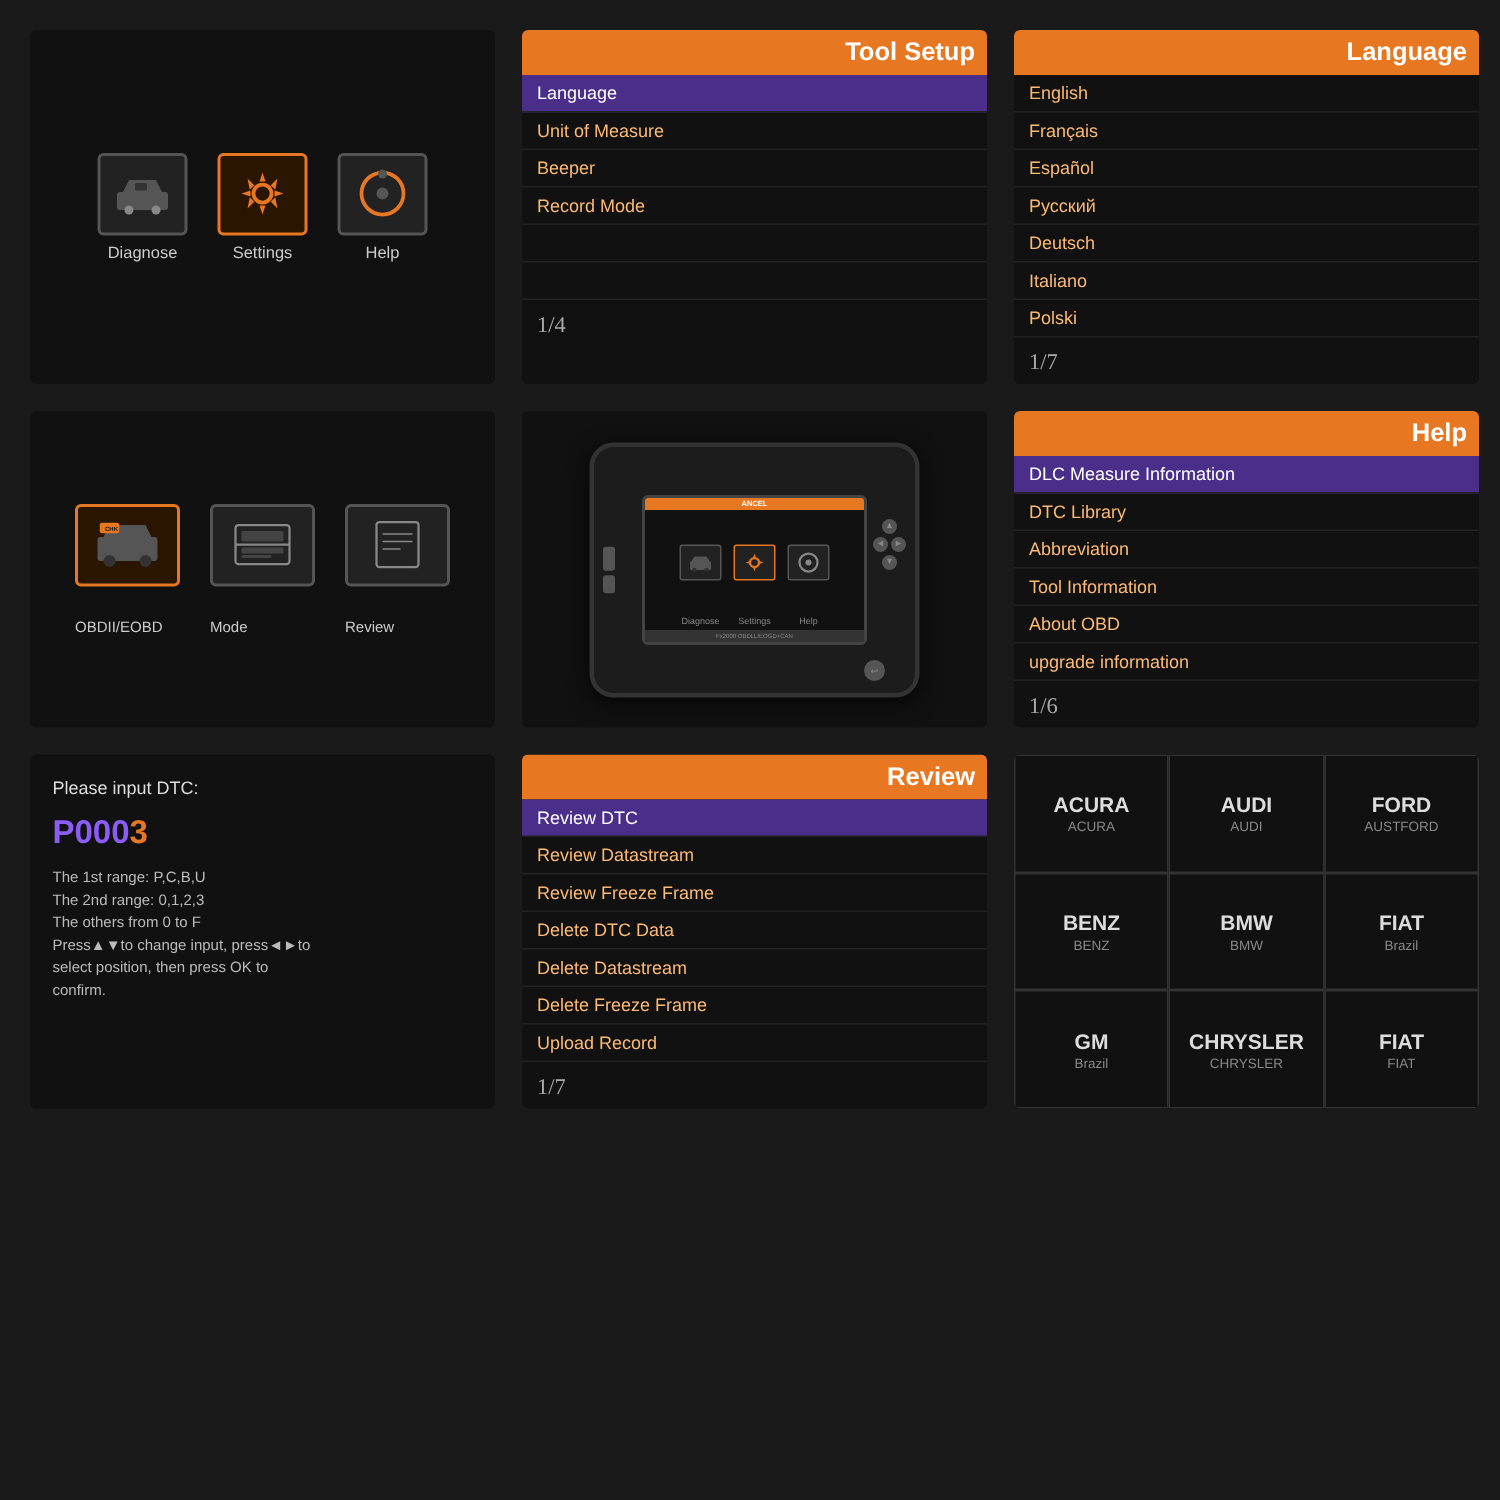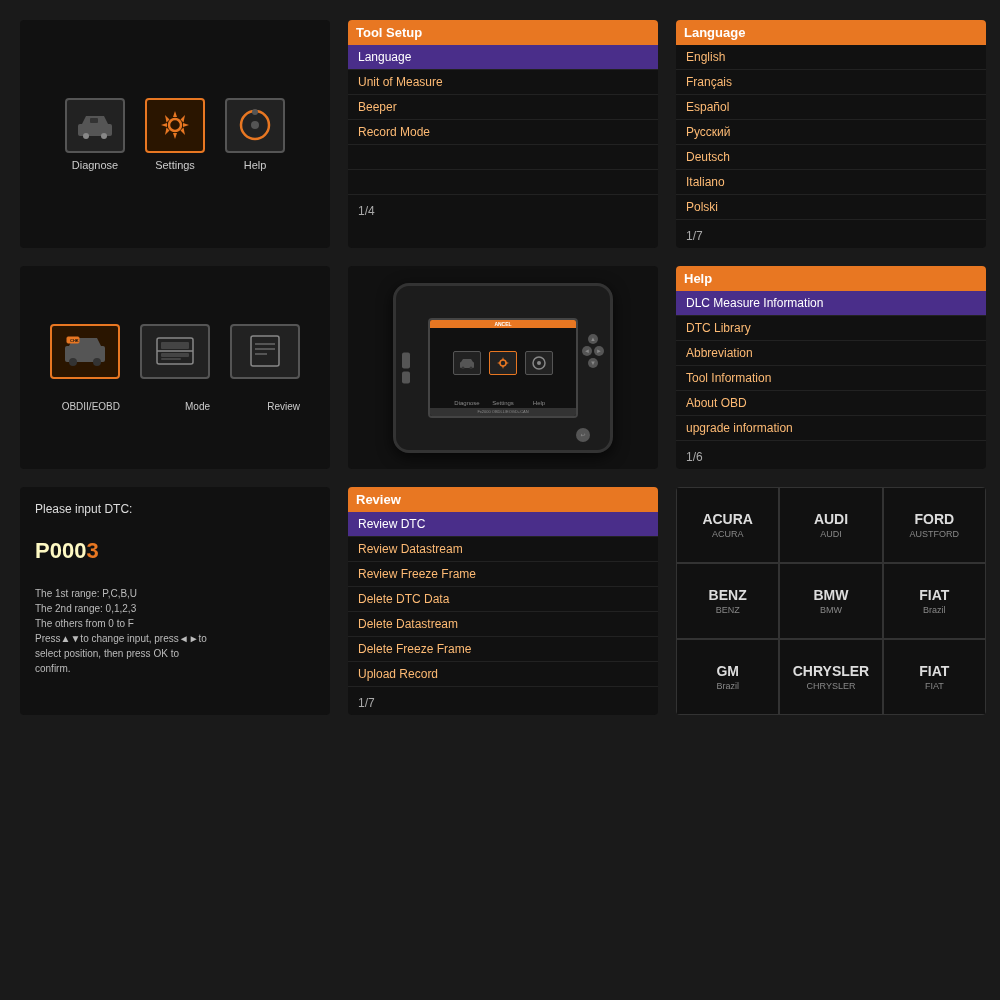--- a/index.html
+++ b/index.html
@@ -74,40 +74,41 @@
       text-align: center;
     }
 
     
     .tool-setup-panel {
       background: #111;
     }
     .panel-header {
       background: #e87722;
       color: #fff;
-      font-size: 13px;
+      font-size: 17px;
       font-weight: bold;
-      text-align: left;
+      text-align: right;
       padding: 5px 8px;
     }
     .panel-row {
       padding: 5px 10px;
       color: #fdba74;
       font-size: 12px;
       border-bottom: 1px solid #222;
     }
     .panel-row.highlighted {
       background: #4a2e8a;
       color: #fff;
     }
     .panel-footer {
       color: #aaa;
-      font-size: 12px;
+      font-size: 15px;
       padding: 5px 10px;
       margin-top: 4px;
+      font-family: Liberation Serif, serif;
     }
 
     
     .language-panel {
       background: #111;
     }
 
     
     .obd-panel {
       background: #111;
@@ -121,21 +122,21 @@
     .obd-icons-row {
       display: flex;
       flex-direction: row;
       gap: 20px;
       align-items: center;
       justify-content: center;
     }
     .obd-icon-item {
       display: flex;
       flex-direction: column;
-      align-items: flex-end;
+      align-items: flex-start;
       gap: 22px;
     }
     .obd-icon-box {
       width: 70px;
       height: 55px;
       border: 2px solid #555;
       border-radius: 4px;
       display: flex;
       align-items: center;
       justify-content: center;
@@ -222,34 +223,34 @@
     .help-panel {
       background: #111;
     }
 
     
     .dtc-panel {
       background: #111;
       padding: 15px;
       display: flex;
       flex-direction: column;
-      gap: 18px;
+      gap: 6px;
     }
     .dtc-title {
       color: #ddd;
       font-size: 12px;
     }
     .dtc-code {
       font-size: 22px;
       color: #ddd;
       font-weight: bold;
       margin: 4px 0;
     }
     .dtc-code span {
-      color: #fef9c3;
+      color: #8b5cf6;
     }
     .dtc-desc {
       color: #bbb;
       font-size: 10px;
       line-height: 1.5;
     }
 
     
     .review-panel {
       background: #111;

